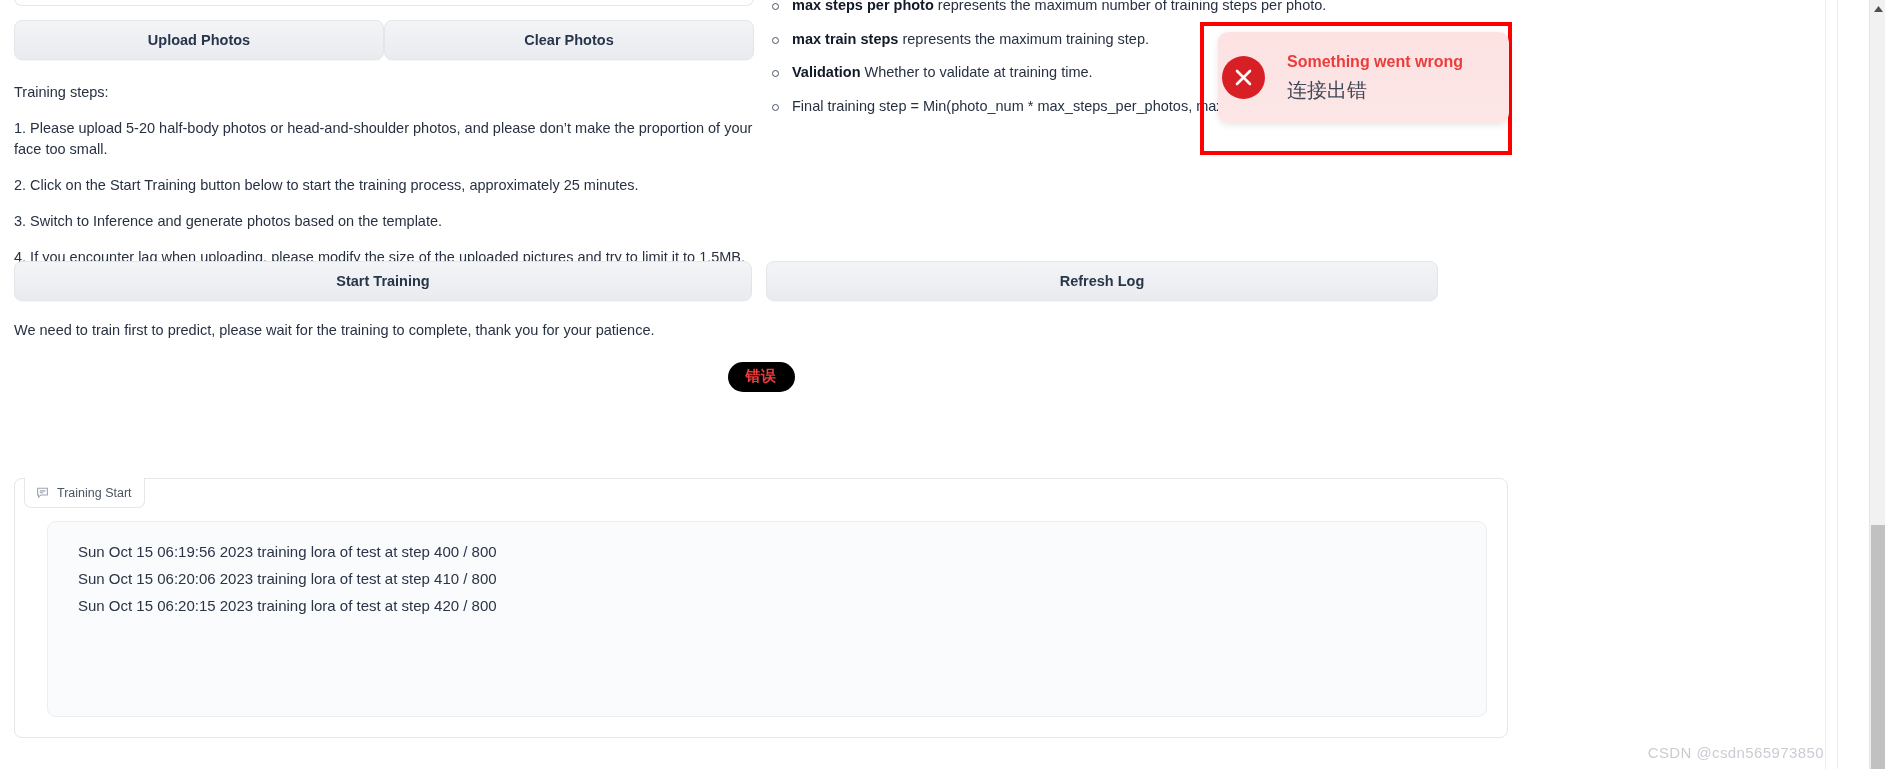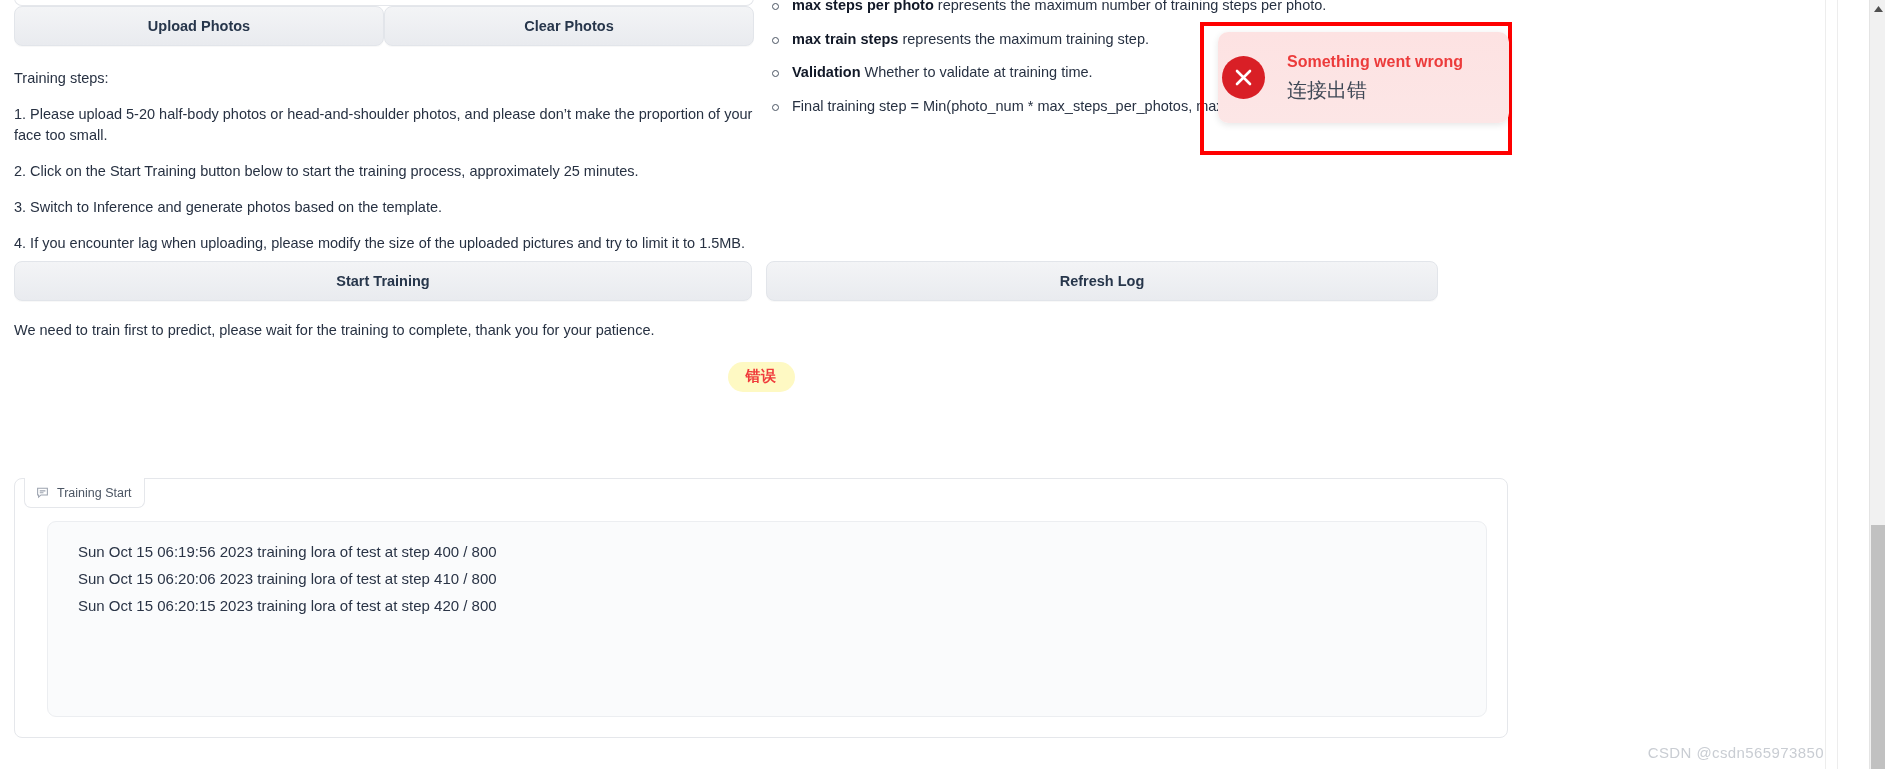--- a/index.html
+++ b/index.html
@@ -40,20 +40,21 @@
     width: 740px;
     height: 16px;
     border: 1px solid #e5e7eb;
     border-top: none;
     border-bottom-left-radius: 8px;
     border-bottom-right-radius: 8px;
     background: #ffffff;
   }
   .btn-row {
     display: flex;
+    margin-top: 14px;
   }
   .gbtn {
     flex: 1;
     height: 40px;
     border-radius: 8px;
     border: 1px solid #e2e5ea;
     background: linear-gradient(to bottom, #f3f4f6 0%, #e9ebef 100%);
     color: #27364b;
     font-size: 14.5px;
     font-weight: 600;
@@ -114,21 +115,21 @@
 
   
   .err-pill-wrap {
     position: absolute;
     left: 0; top: 362px;
     width: 1522px;
     display: flex;
     justify-content: center;
   }
   .err-pill {
-    background: #fef9c3;
+    background: #000000;
     color: #ef3b3b;
     font-size: 15px;
     font-weight: 700;
     padding: 5px 18px 6px;
     border-radius: 999px;
     letter-spacing: .5px;
   }
 
   
   .bullets {

